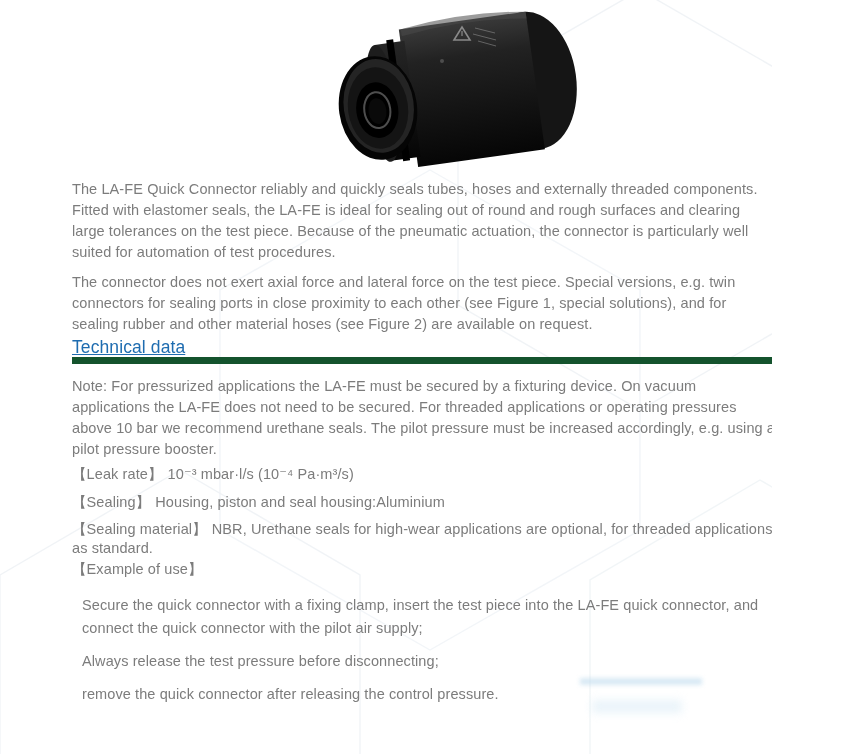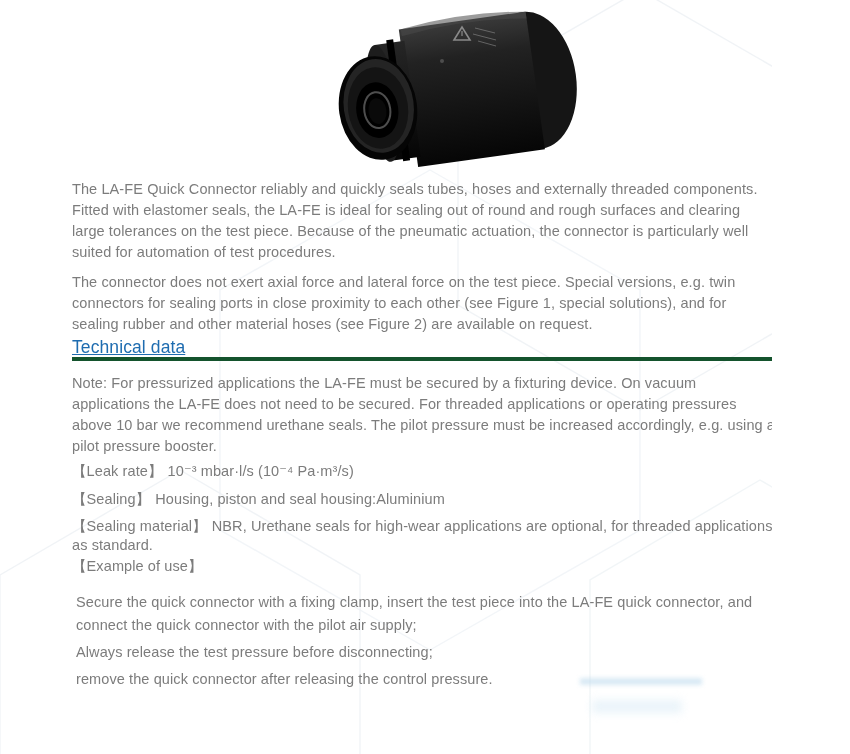--- a/index.html
+++ b/index.html
@@ -54,31 +54,31 @@
     letter-spacing: 0.1px;
   }
   .para { margin: 0 0 9px 0; }
   .para-2 { margin-bottom: 2px; }
   .tech-heading {
     margin: 0 0 12px 0;
     font-size: 17.5px;
     line-height: 20px;
     font-weight: 400;
     color: #1e6cb0;
-    border-bottom: 4px solid #14532d;
+    border-bottom: 7px solid #14532d;
   }
   .tech-heading .heading-text { text-decoration: underline; }
   .spec { margin: 0 0 5px 0; }
   .spec .spec-value { padding-left: 5px; }
   .note { margin: 0 0 4px 0; }
   .spec-gap { margin-bottom: 7px; }
   .spec-sealing { line-height: 19px; margin-bottom: 1px; }
   .spec-example { margin-bottom: 14px; }
   .usage { line-height: 23px; }
-  .usage-line { margin: 4px; }
+  .usage-line { margin: 10px; }
 </style>
 </head>
 <body>
 
 <div class="page">
 
   <svg class="bg-watermark" viewBox="0 0 850 754" xmlns="http://www.w3.org/2000/svg">
     <g fill="none" stroke="#eef2f5" stroke-width="1.4">
       <polygon points="640,-10 822,95 822,305 640,410 458,305 458,95" opacity="0.9"></polygon>
       <polygon points="430,170 640,290 640,530 430,650 220,530 220,290" opacity="0.75"></polygon>

